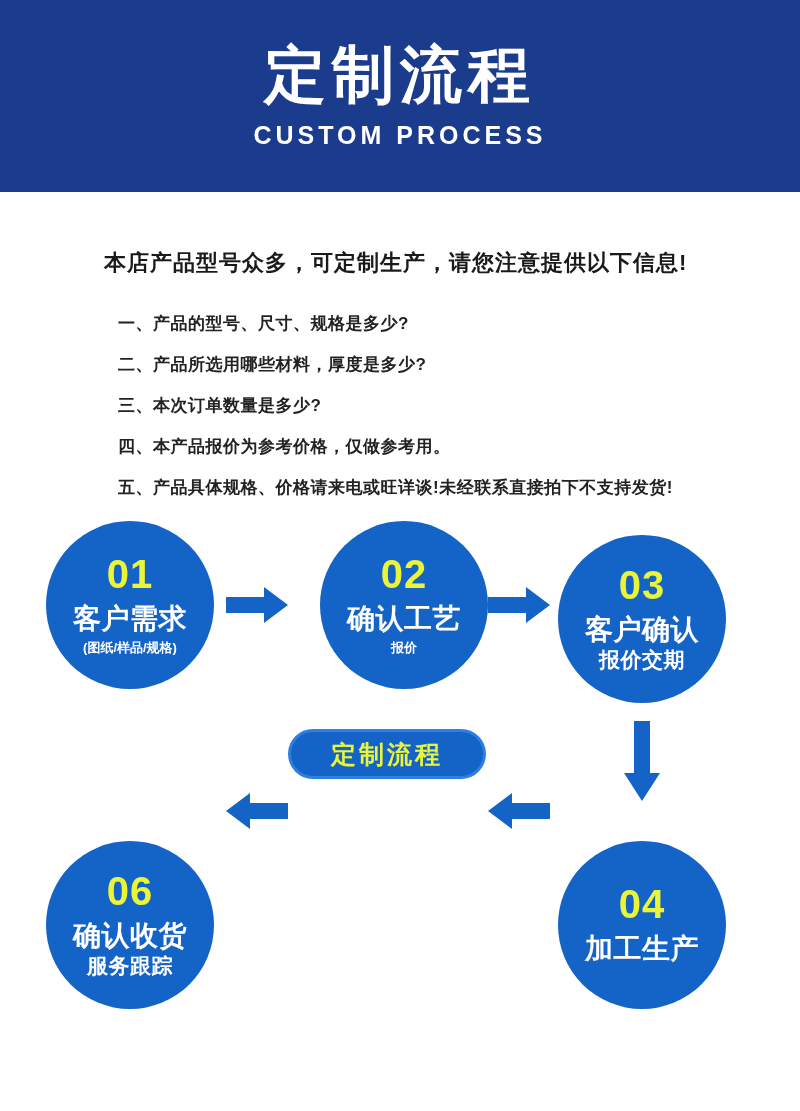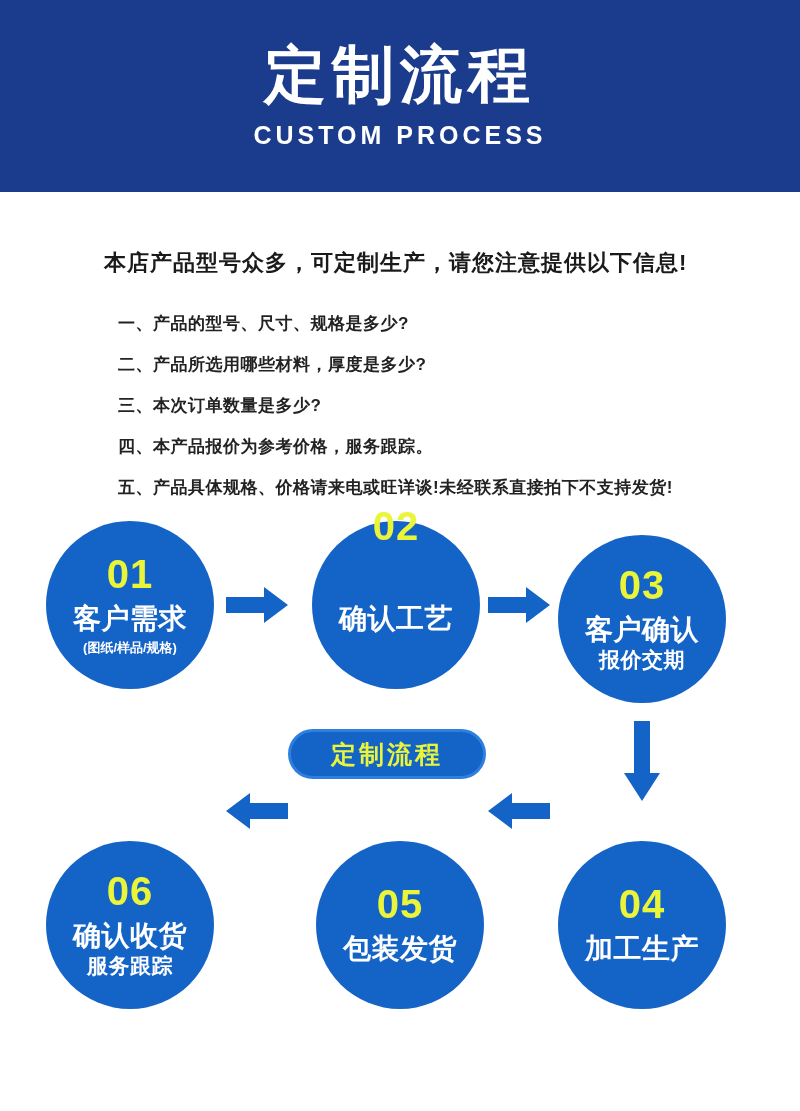--- a/index.html
+++ b/index.html
@@ -110,21 +110,21 @@
   }
   .node .small {
     font-size: 13px;
     font-weight: bold;
     line-height: 1.25;
     margin-top: 4px;
   }
 
   
   #node-01 { left: 46px;  top: 0px; }
-  #node-02 { left: 312px; top: 0px; gap: 48px; }
+  #node-02 { left: 320px; top: 0px; }
   #node-03 { left: 558px; top: 14px; }
   #node-04 { left: 558px; top: 320px; }
   #node-05 { left: 316px; top: 320px; }
   #node-06 { left: 46px;  top: 320px; }
 
   
   .arrow {
     position: absolute;
   }
   .arrow svg { display: block; }
@@ -162,21 +162,21 @@
   <div class="header-title">定制流程</div>
   <div class="header-sub">CUSTOM PROCESS</div>
 </div>
 
 <div class="intro">
   <div class="intro-lead">本店产品型号众多，可定制生产，请您注意提供以下信息!</div>
   <ul class="intro-list">
     <li>一、产品的型号、尺寸、规格是多少?</li>
     <li>二、产品所选用哪些材料，厚度是多少?</li>
     <li>三、本次订单数量是多少?</li>
-    <li>四、本产品报价为参考价格，服务跟踪。</li>
+    <li>四、本产品报价为参考价格，仅做参考用。</li>
     <li>五、产品具体规格、价格请来电或旺详谈!未经联系直接拍下不支持发货!</li>
   </ul>
 </div>
 
 <div class="flow">
 
   <div class="node" id="node-01">
     <div class="num">01</div>
     <div class="l1">客户需求</div>
     <div class="small">(图纸/样品/规格)</div>
@@ -192,24 +192,20 @@
     <div class="num">03</div>
     <div class="l1">客户确认</div>
     <div class="l2">报价交期</div>
   </div>
 
   <div class="node" id="node-04">
     <div class="num">04</div>
     <div class="l1">加工生产</div>
   </div>
 
-  <div class="node" id="node-05">
-    <div class="num">05</div>
-    <div class="l1">包装发货</div>
-  </div>
 
   <div class="node" id="node-06">
     <div class="num">06</div>
     <div class="l1">确认收货</div>
     <div class="l2">服务跟踪</div>
   </div>
 
   <div class="arrow" id="arrow-1">
     <svg width="62" height="40" viewBox="0 0 62 40">
       <polygon points="0,12 38,12 38,2 62,20 38,38 38,28 0,28" fill="#1463c6"></polygon>

